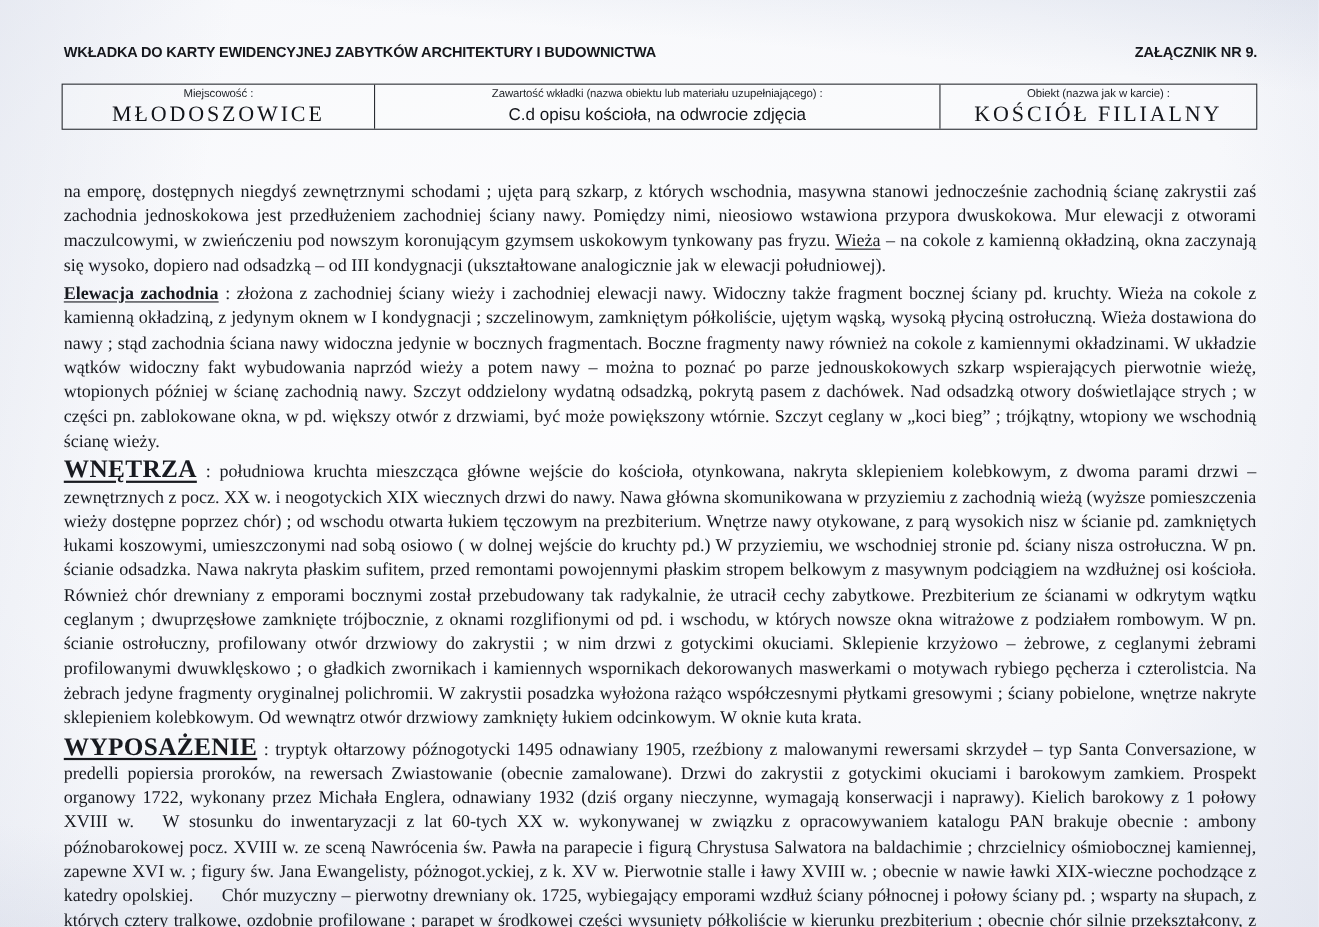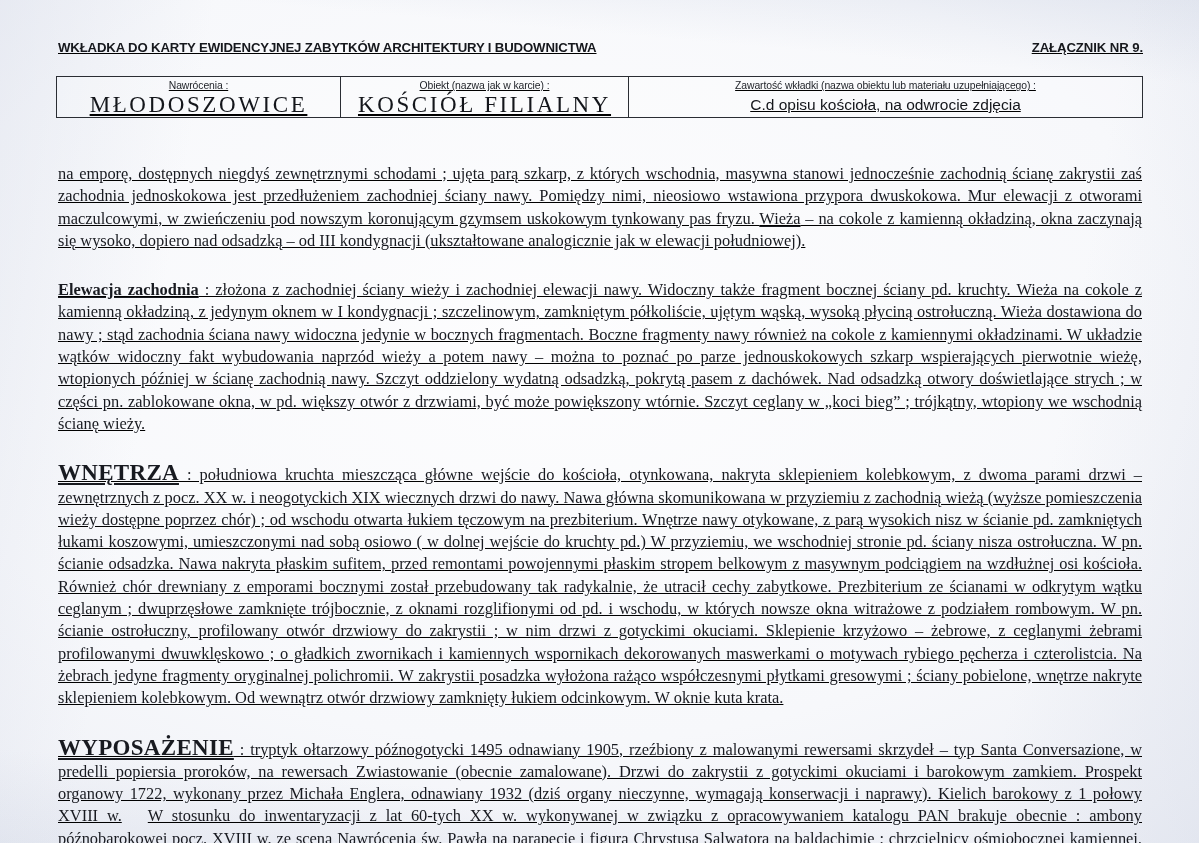--- a/index.html
+++ b/index.html
@@ -23,21 +23,21 @@
   #page:before {
     content: "";
     position: absolute;
     inset: 0;
     background:
       linear-gradient(100deg, rgba(214,219,232,.42) 0%, rgba(255,255,255,0) 16%, rgba(255,255,255,0) 84%, rgba(214,219,232,.38) 100%),
       linear-gradient(185deg, rgba(205,212,228,.40) 0%, rgba(255,255,255,0) 9%, rgba(255,255,255,0) 90%, rgba(208,214,228,.34) 100%);
     pointer-events: none;
     z-index: 0;
   }
-  #page > * { position: relative; z-index: 1; text-decoration: underline; }
+  #page > * { position: relative; z-index: 1; }
 
   
   .head-row {
     position: absolute;
     left: 58px;
     top: 40px;
     width: 1085px;
     display: flex;
     align-items: baseline;
     justify-content: space-between;
@@ -87,21 +87,21 @@
 
   .meta-label {
     font-family: "Liberation Sans", "DejaVu Sans", sans-serif;
     font-size: 10.4px;
     color: #1d2026;
     line-height: 14px;
     white-space: nowrap;
     letter-spacing: -0.1px;
   }
   .meta-value {
-    font-size: 23px;
+    font-size: 20px;
     color: #14161b;
     line-height: 23px;
     white-space: nowrap;
     letter-spacing: 2.6px;
   }
   .meta-value.sans {
     font-family: "Liberation Sans", "DejaVu Sans", sans-serif;
     font-size: 15.5px;
     letter-spacing: 0px;
     line-height: 24px;
@@ -116,21 +116,21 @@
   }
   p.para {
     margin: 0;
     font-size: 16.4px;
     line-height: 22.3px;
     color: #181a20;
     text-align: justify;
     text-justify: inter-word;
     hyphens: none;
   }
-  p.para.gap-md { margin-top: 27px; }
+  p.para.gap-md { margin-top: 4px; }
 
   .hd {
     font-weight: bold;
     text-decoration: underline;
     text-underline-offset: 2px;
   }
   .hd-caps {
     font-weight: bold;
     text-decoration: underline;
     text-underline-offset: 2.5px;
@@ -149,32 +149,32 @@
 <div id="page">
 
   <div class="head-row">
     <div class="doc-title">WKŁADKA DO KARTY EWIDENCYJNEJ ZABYTKÓW ARCHITEKTURY I BUDOWNICTWA</div>
     <div class="annex">ZAŁĄCZNIK NR  9.</div>
   </div>
 
   <div class="meta-table">
 
     <div class="meta-cell cell-loc">
-      <div class="meta-label">Nawrócenia :</div>
+      <div class="meta-label">Miejscowość :</div>
       <div class="meta-value">MŁODOSZOWICE</div>
+    </div>
+
+    <div class="meta-cell cell-cont">
+      <div class="meta-label">Zawartość wkładki (nazwa obiektu lub materiału uzupełniającego) :</div>
+      <div class="meta-value sans">C.d  opisu kościoła, na odwrocie zdjęcia</div>
     </div>
 
     <div class="meta-cell cell-obj">
       <div class="meta-label">Obiekt (nazwa jak w karcie) :</div>
       <div class="meta-value">KOŚCIÓŁ   FILIALNY</div>
-    </div>
-
-    <div class="meta-cell cell-cont">
-      <div class="meta-label">Zawartość wkładki (nazwa obiektu lub materiału uzupełniającego) :</div>
-      <div class="meta-value sans">C.d  opisu kościoła, na odwrocie zdjęcia</div>
     </div>
 
   </div>
 
   <div class="body-area">
 
     <p class="para"><span>na emporę, dostępnych niegdyś zewnętrznymi schodami ; ujęta parą szkarp, z których wschodnia, masywna stanowi jednocześnie zachodnią ścianę zakrystii zaś zachodnia jednoskokowa jest przedłużeniem zachodniej ściany nawy. Pomiędzy nimi, nieosiowo wstawiona przypora dwuskokowa. Mur elewacji z otworami maczulcowymi, w zwieńczeniu pod nowszym koronującym gzymsem uskokowym tynkowany pas fryzu. </span><span class="uline">Wieża</span><span> – na cokole z kamienną okładziną, okna  zaczynają się wysoko, dopiero nad odsadzką – od III kondygnacji (ukształtowane analogicznie jak w elewacji południowej).</span></p>
 
     <p class="para gap-md"><span class="hd">Elewacja zachodnia</span><span> : złożona z zachodniej ściany wieży i zachodniej elewacji nawy. Widoczny także fragment bocznej ściany pd. kruchty. Wieża na cokole z kamienną okładziną, z jedynym oknem w I kondygnacji ; szczelinowym, zamkniętym półkoliście, ujętym wąską, wysoką płyciną ostrołuczną. Wieża dostawiona do nawy ; stąd zachodnia ściana nawy widoczna jedynie w bocznych fragmentach. Boczne fragmenty nawy również na cokole z kamiennymi okładzinami. W układzie wątków widoczny fakt wybudowania naprzód wieży a potem nawy – można to poznać po parze jednouskokowych szkarp wspierających pierwotnie wieżę, wtopionych później w ścianę zachodnią nawy. Szczyt oddzielony wydatną odsadzką, pokrytą pasem z dachówek. Nad odsadzką otwory doświetlające strych ; w części pn. zablokowane okna, w pd. większy otwór z drzwiami, być może powiększony wtórnie. Szczyt ceglany w „koci bieg” ; trójkątny, wtopiony we wschodnią ścianę wieży.</span></p>
 

